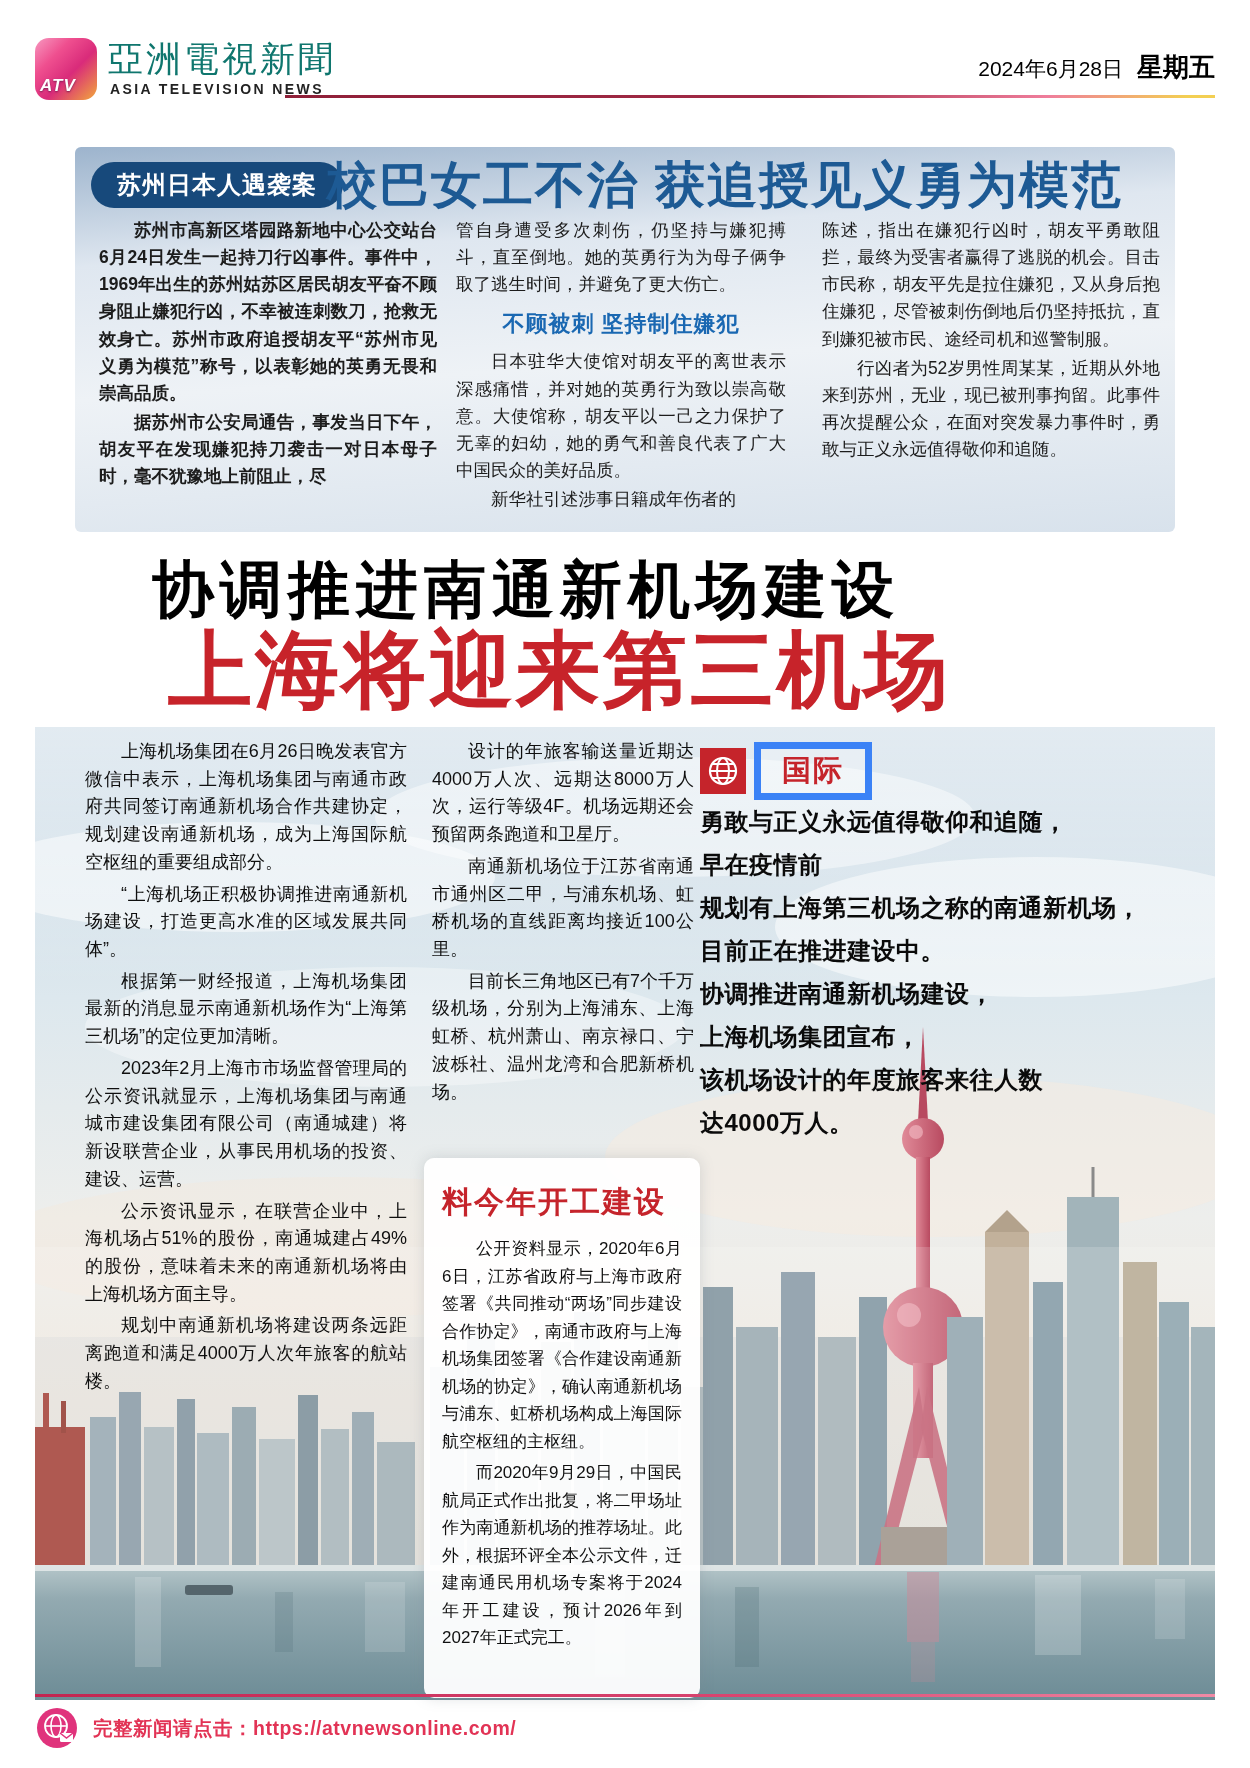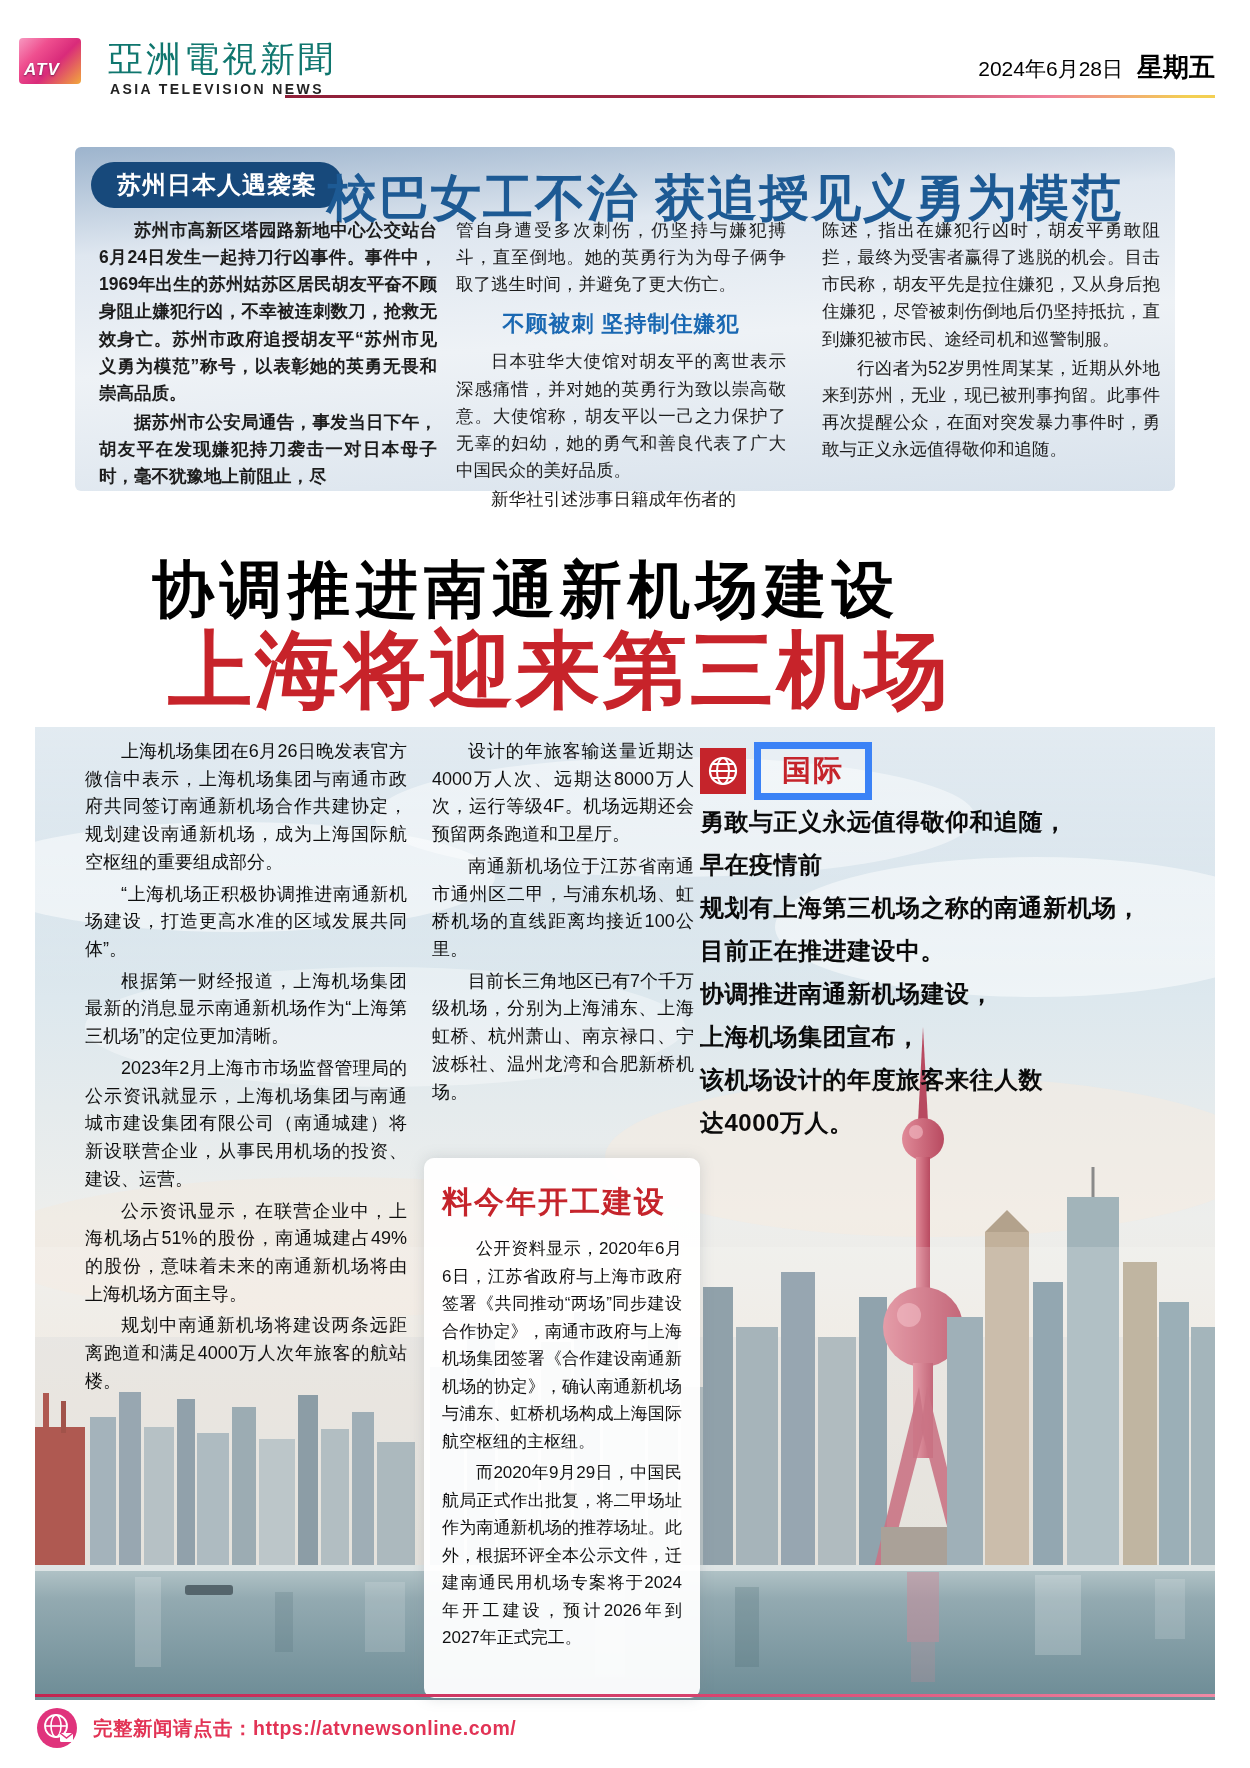--- a/index.html
+++ b/index.html
@@ -1,37 +1,37 @@
 <!DOCTYPE html>
 <html><head>
 <meta charset="utf-8">
 <style>
   html,body{margin:0;padding:0;background:#ffffff;}
   .page{position:relative;width:1250px;height:1768px;background:#ffffff;overflow:hidden;
         font-family:"Liberation Sans","DejaVu Sans",sans-serif;color:#111;}
 
   
-  .logo-sq{position:absolute;left:19px;top:38px;width:62px;height:46px;border-radius:4px;
+  .logo-sq{position:absolute;left:35px;top:38px;width:62px;height:62px;border-radius:14px;
            background:linear-gradient(135deg,#f799c0 0%,#ef4f8f 30%,#d92b7a 58%,#f2a93b 100%);}
   .logo-abbr{position:absolute;left:5px;bottom:4px;color:#fff;font-weight:bold;font-style:italic;
              font-size:17px;letter-spacing:1px;text-shadow:0 1px 2px #7a1f52;}
   .brand-zh{position:absolute;left:108px;top:36px;font-size:35px;font-weight:400;color:#0f766e;letter-spacing:3px;}
   .brand-en{position:absolute;left:110px;top:81px;font-size:14px;font-weight:bold;letter-spacing:2.4px;color:#222;}
   .date-wrap{position:absolute;right:35px;top:50px;display:flex;align-items:baseline;gap:14px;justify-content:space-between;}
   .date-txt{font-size:21px;color:#000;}
   .weekday-txt{font-size:26px;font-weight:900;color:#000;}
   .header-rule{position:absolute;left:285px;top:95px;width:930px;height:3px;
                background:linear-gradient(90deg,#8f1f38 0%,#a32b47 55%,#ef7d9b 82%,#f3cf52 97%);}
 
   
-  .t-box{position:absolute;left:75px;top:147px;width:1100px;height:344px;border-radius:6px;
+  .t-box{position:absolute;left:75px;top:147px;width:1100px;height:385px;border-radius:6px;
          background:linear-gradient(176deg,#9db4cd 0%,#dfe7f0 26%,#eef2f6 55%,#d8e2ec 100%);}
   .t-tag{position:absolute;left:16px;top:15px;height:46px;line-height:46px;padding:0 26px;
          border-radius:24px;background:#17497b;color:#fff;font-size:24px;font-weight:bold;letter-spacing:1px;}
-  .t-headline{position:absolute;left:252px;top:5px;font-size:50px;font-weight:900;color:#1d5a94;letter-spacing:2px;margin-top:13px;}
+  .t-headline{position:absolute;left:252px;top:5px;font-size:50px;font-weight:900;color:#1d5a94;letter-spacing:2px;}
   .t-col{position:absolute;top:70px;font-size:17.5px;line-height:1.55;color:#1c1c1c;text-align:justify;}
   .t-col p{margin:0 0 2px 0;text-indent:2em;}
   .t-col p.noind{text-indent:0;}
   .t-c1{left:24px;width:338px;font-weight:bold;}
   .t-c2{left:381px;width:330px;}
   .t-c3{left:747px;width:338px;}
   .t-subhead{font-size:22px;font-weight:900;color:#1a68b2;text-align:center;margin:9px 0 7px 0;letter-spacing:1px;}
 
   
   .kicker{position:absolute;left:152px;top:548px;font-size:62px;font-weight:900;color:#000;letter-spacing:6px;}

